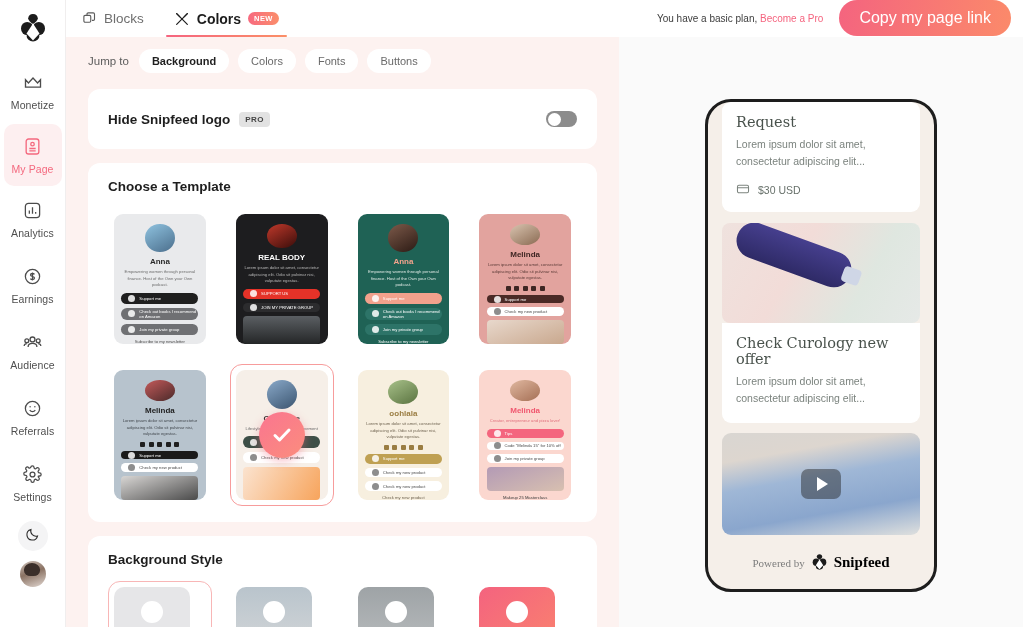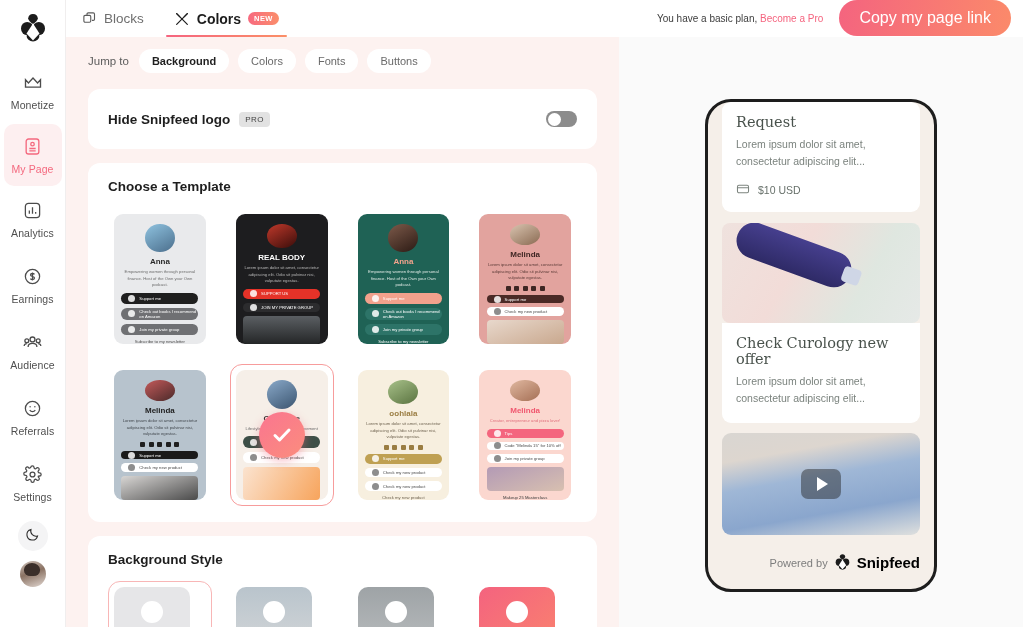--- a/index.html
+++ b/index.html
@@ -99,21 +99,21 @@
   .chip.active { color: #1f1f1f; font-weight: 700; }
 
   .panels { padding: 7px 22px 0 22px; overflow: hidden; flex: 1 1 auto; }
   .card {
     background: #fff; border-radius: 12px; padding: 16px 20px; margin-bottom: 14px;
   }
   .row-toggle { display: flex; align-items: center; padding: 6px 0; }
   .row-title { font-size: 13.5px; font-weight: 700; color: #1e1e1e; }
   .pro-tag {
     margin-left: 9px; background: #e2e2e2; color: #444; font-size: 8px;
-    font-weight: 400; letter-spacing:.4px; padding: 3px 6px; border-radius: 4px;
+    font-weight: 700; letter-spacing:.4px; padding: 3px 6px; border-radius: 4px;
   }
   .toggle {
     margin-left: auto; width: 31px; height: 16px; border-radius: 9px;
     background: #8c8c8c; position: relative; cursor: pointer;
   }
   .toggle .knob { position:absolute; left:1.5px; top:1.5px; width:13px; height:13px;
                   border-radius:50%; background:#fff; }
 
   .card-title { font-size: 13.5px; font-weight: 700; color: #1e1e1e; margin-bottom: 14px; }
 
@@ -189,22 +189,22 @@
   }
   .play {
     position:absolute; left:50%; top:50%; transform: translate(-50%,-50%);
     width: 40px; height: 30px; border-radius: 7px; background: rgba(30,30,30,.45);
     display:flex; align-items:center; justify-content:center;
   }
   .play i { width:0; height:0; border-left: 11px solid #fff;
             border-top: 7px solid transparent; border-bottom: 7px solid transparent;
             margin-left: 3px; }
   .powered {
-    display:flex; align-items:center; justify-content:flex-end; gap: 7px;
-    padding: 18px 0 10px; font-size: 11px; color: #7d7d7d;
+    display:flex; align-items:center; justify-content:center; gap: 7px;
+    padding: 18px 0 10px; font-size: 11px; color: #7d7d7d; font-family: Liberation Serif, serif;
   }
   .powered .brand { font-size: 15px; font-weight: 700; color: #000000; }
 </style>
 </head>
 <body>
 
 <div class="app">
 
   <aside class="sidebar">
     <div class="logo">
@@ -578,21 +578,21 @@
             <div class="p-card">
               <div class="p-card-title">Request</div>
               <div class="p-card-body">Lorem ipsum dolor sit amet, consectetur adipiscing elit...</div>
               <div class="p-price">
                 <span>
                   <svg width="14" height="14" viewBox="0 0 24 24" fill="none" stroke="#7d857f" stroke-width="1.8">
                     <rect x="2.5" y="5.5" width="19" height="13" rx="2.5"></rect>
                       <path d="M2.5 10h19"></path>
                   </svg>
                 </span>
-                <span>$10 USD</span>
+                <span>$30 USD</span>
               </div>
             </div>
 
             <div class="p-img">
               <div class="tube"></div>
             </div>
             <div class="p-card2">
               <div class="p-card-title">Check Curology new offer</div>
               <div class="p-card-body">Lorem ipsum dolor sit amet, consectetur adipiscing elit...</div>
             </div>

